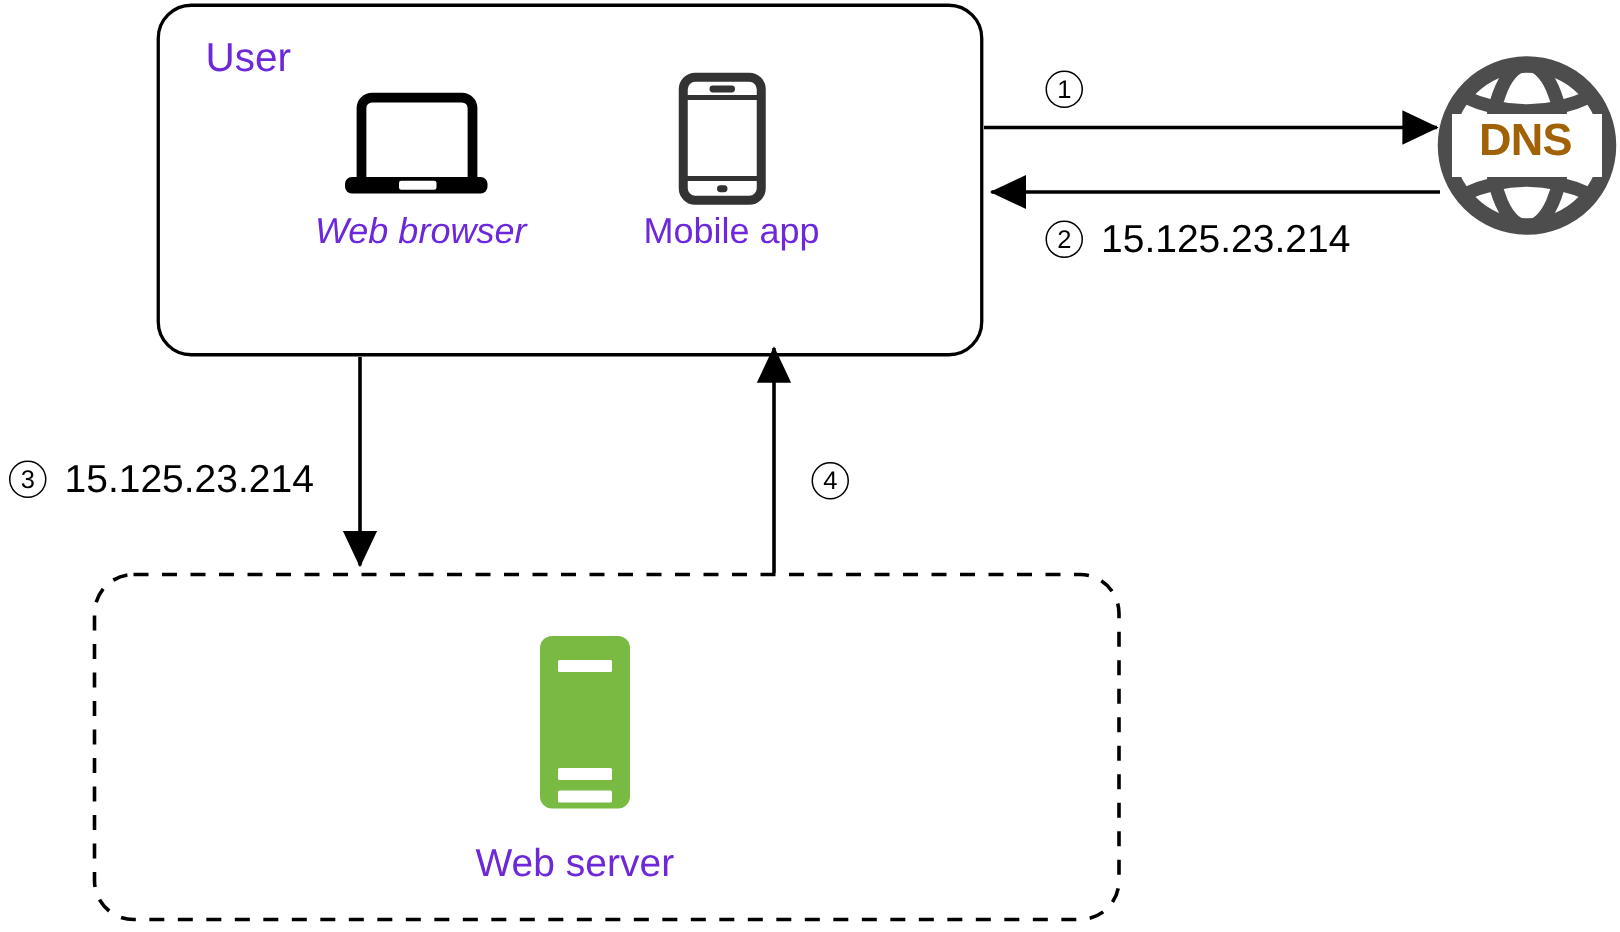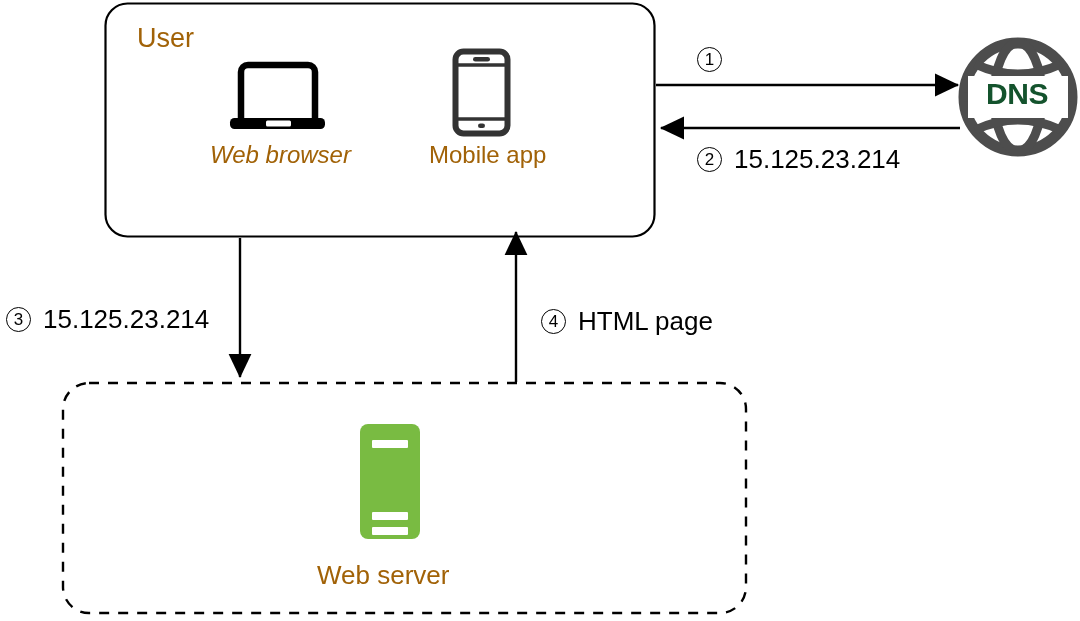--- a/index.html
+++ b/index.html
@@ -22,21 +22,21 @@
     position: absolute;
     left: 0;
     top: 0;
     width: 1080px;
     height: 621px;
   }
   .lbl {
     position: absolute;
     white-space: nowrap;
     line-height: 1;
-    color: #a16207;
+    color: #6d28d9;
   }
   .lbl-user {
     left: 137px;
     top: 25px;
     font-size: 27px;
   }
   .lbl-webbrowser {
     left: 210px;
     top: 143px;
     font-size: 24px;
@@ -83,21 +83,21 @@
 
   .dns-text {
     position: absolute;
     left: 972px;
     top: 79px;
     width: 90px;
     text-align: center;
     font-size: 30px;
     font-weight: bold;
     line-height: 1;
-    color: #14532d;
+    color: #a16207;
     letter-spacing: -0.5px;
   }
 </style>
 </head>
 <body>
 
 <div id="canvas">
 
   <svg class="svg-layer" viewBox="0 0 1080 621" xmlns="http://www.w3.org/2000/svg">
     <defs>
@@ -168,16 +168,15 @@
     <span class="txt">15.125.23.214</span>
   </div>
 
   <div class="step step-3">
     <span class="num">3</span>
     <span class="txt">15.125.23.214</span>
   </div>
 
   <div class="step step-4">
     <span class="num">4</span>
-    <span class="txt">HTML page</span>
   </div>
 
 </div>
 
 </body></html>

